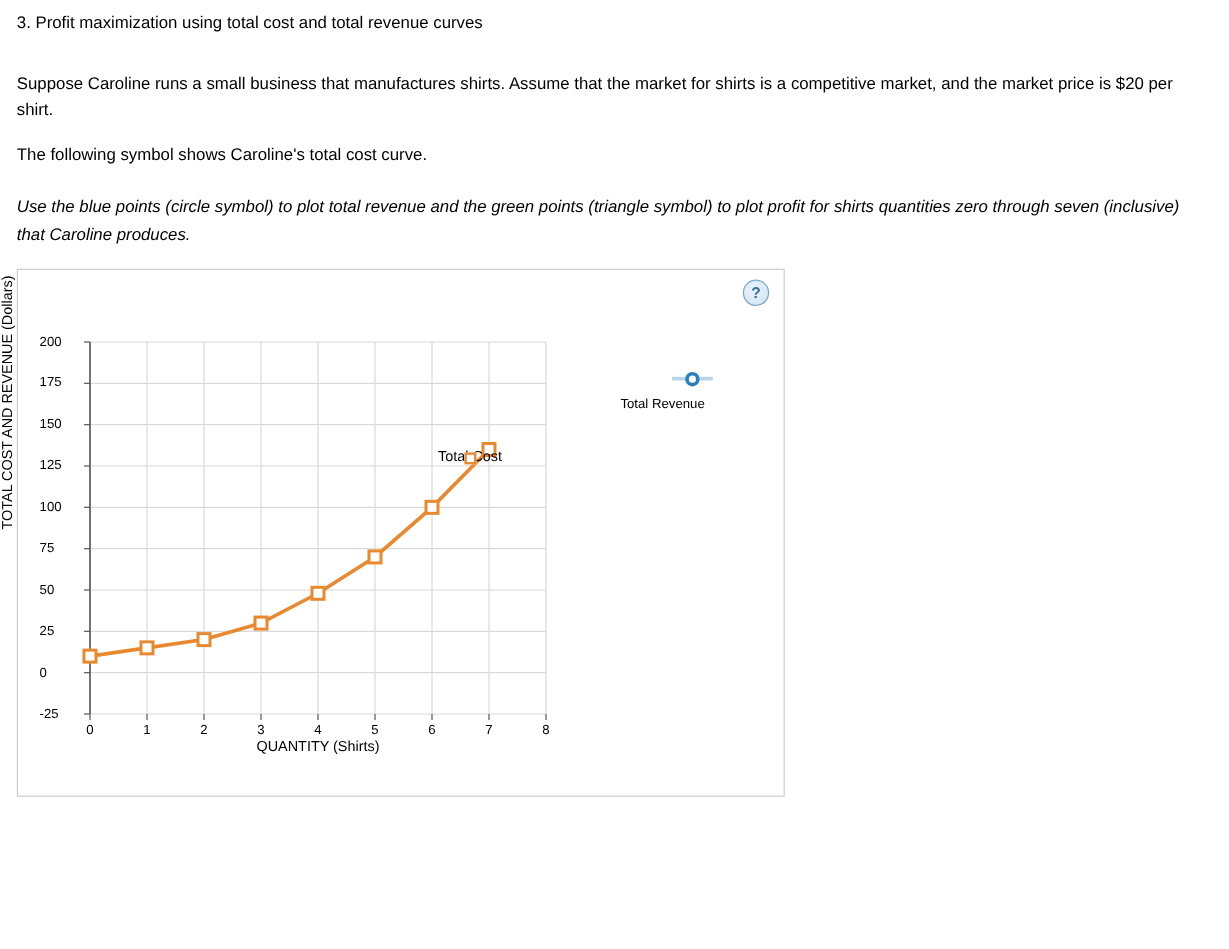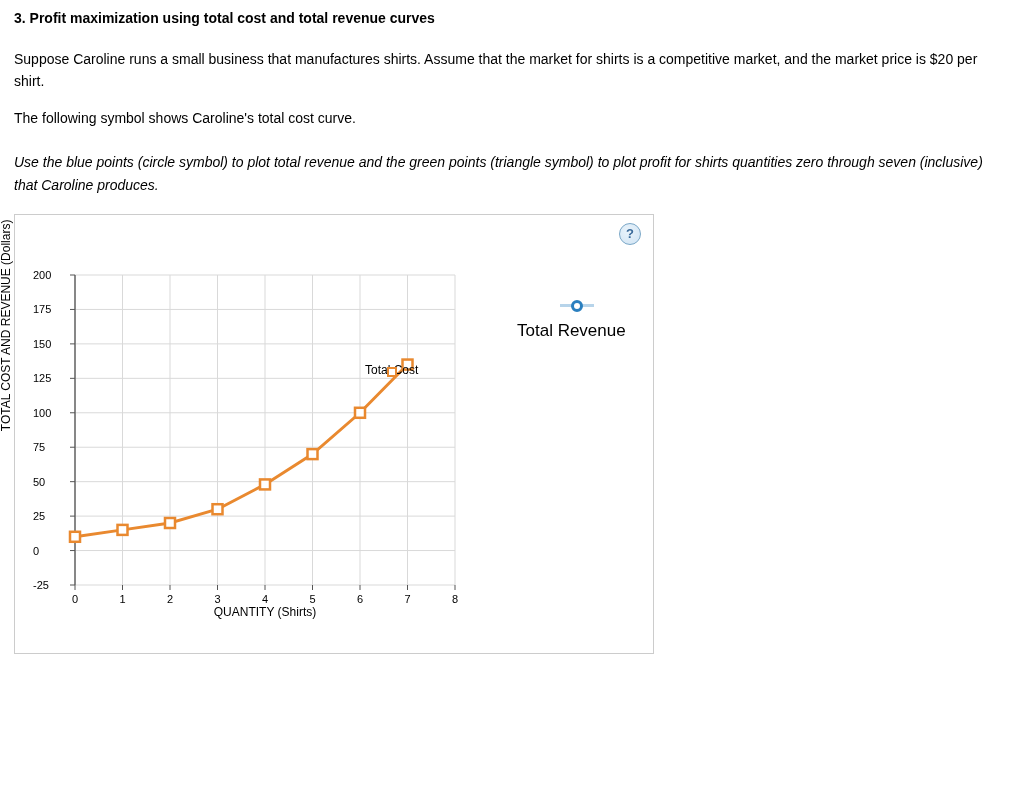--- a/index.html
+++ b/index.html
@@ -5,22 +5,22 @@
     * { box-sizing: border-box; margin: 0; padding: 0; }
     body {
       font-family: Arial, Helvetica, sans-serif;
       font-size: 14px;
       color: #000;
       background: #fff;
       padding: 10px 14px;
       width: 1024px;
     }
     .title {
-      font-weight: bold;
-      margin-bottom: 22px;
+      font-weight: normal;
+      margin-bottom: 32px;
     }
     .para {
       margin-bottom: 14px;
       line-height: 1.6;
     }
     .instruction {
       font-style: italic;
       margin-top: 22px;
       margin-bottom: 18px;
       line-height: 1.6;
@@ -84,21 +84,21 @@
       position: absolute;
       bottom: -20px;
       font-size: 11px;
       transform: translateX(-50%);
     }
     .legend {
       position: absolute;
       right: 16px;
       top: 82px;
       width: 120px;
-      font-size: 17px;
+      font-size: 11px;
     }
     .legend-item {
       margin-bottom: 30px;
       cursor: pointer;
     }
     .legend-sym {
       display:flex;
       align-items:center;
       justify-content:center;
       height:18px;

